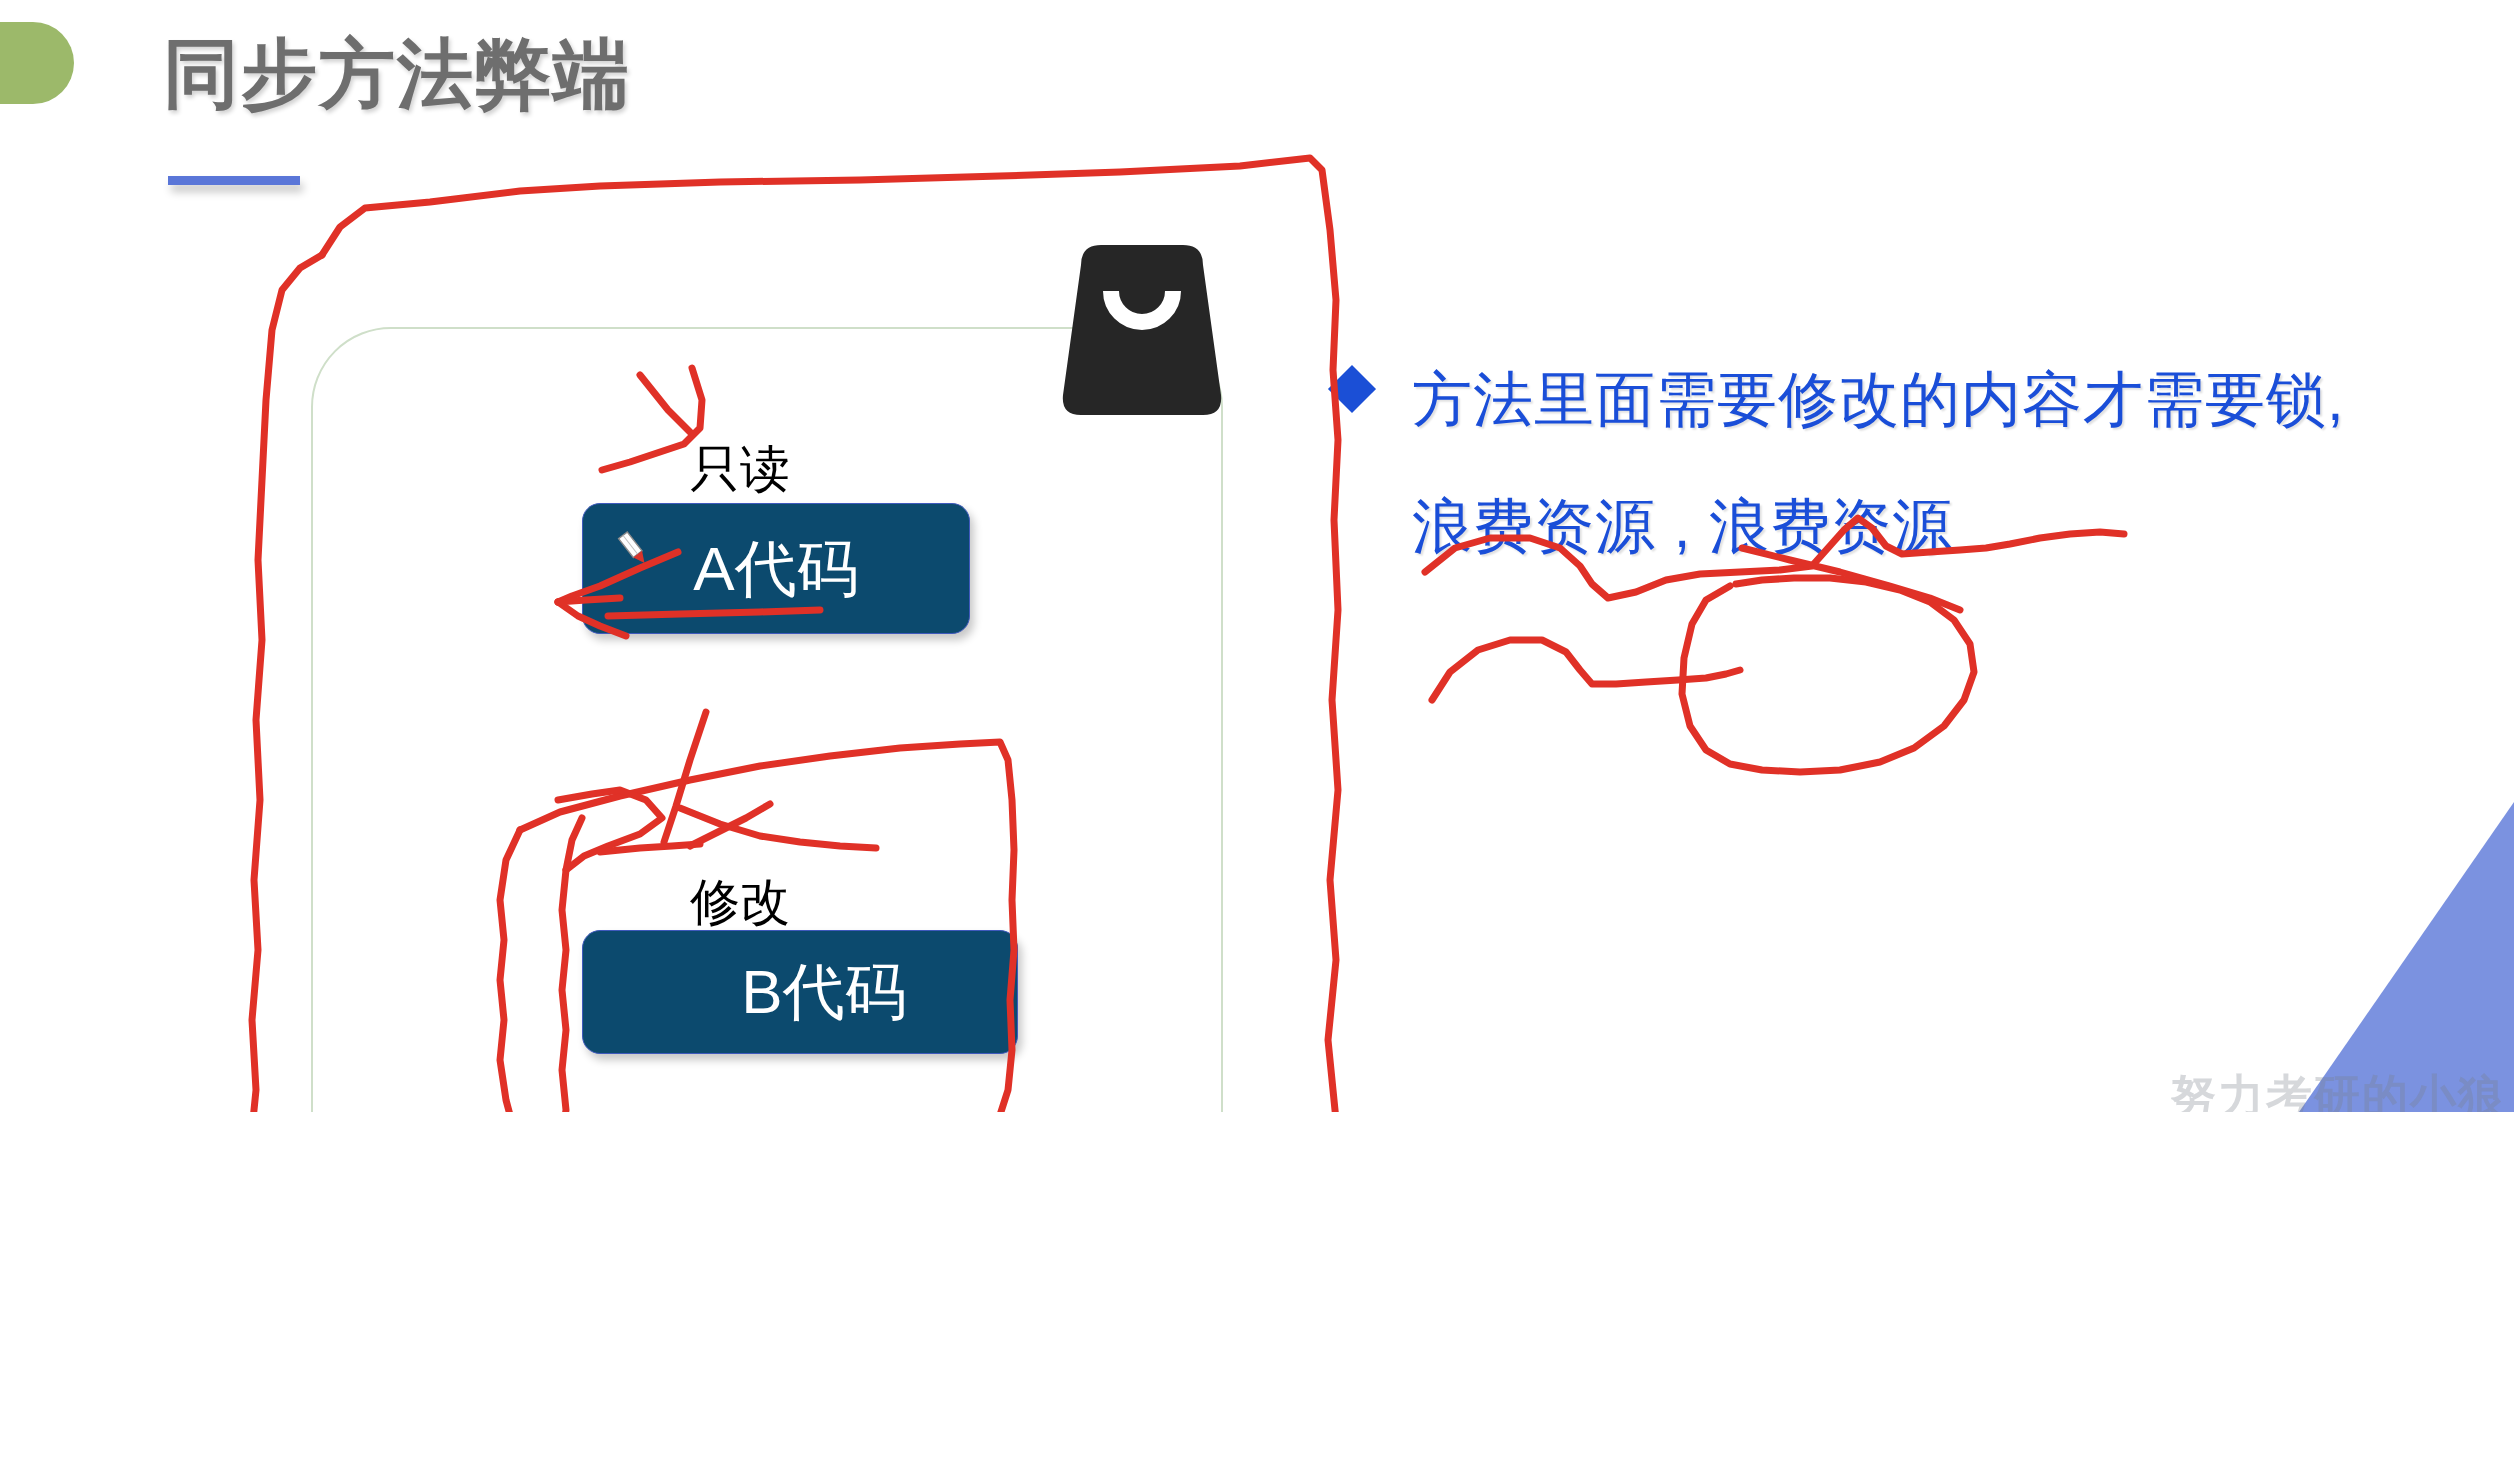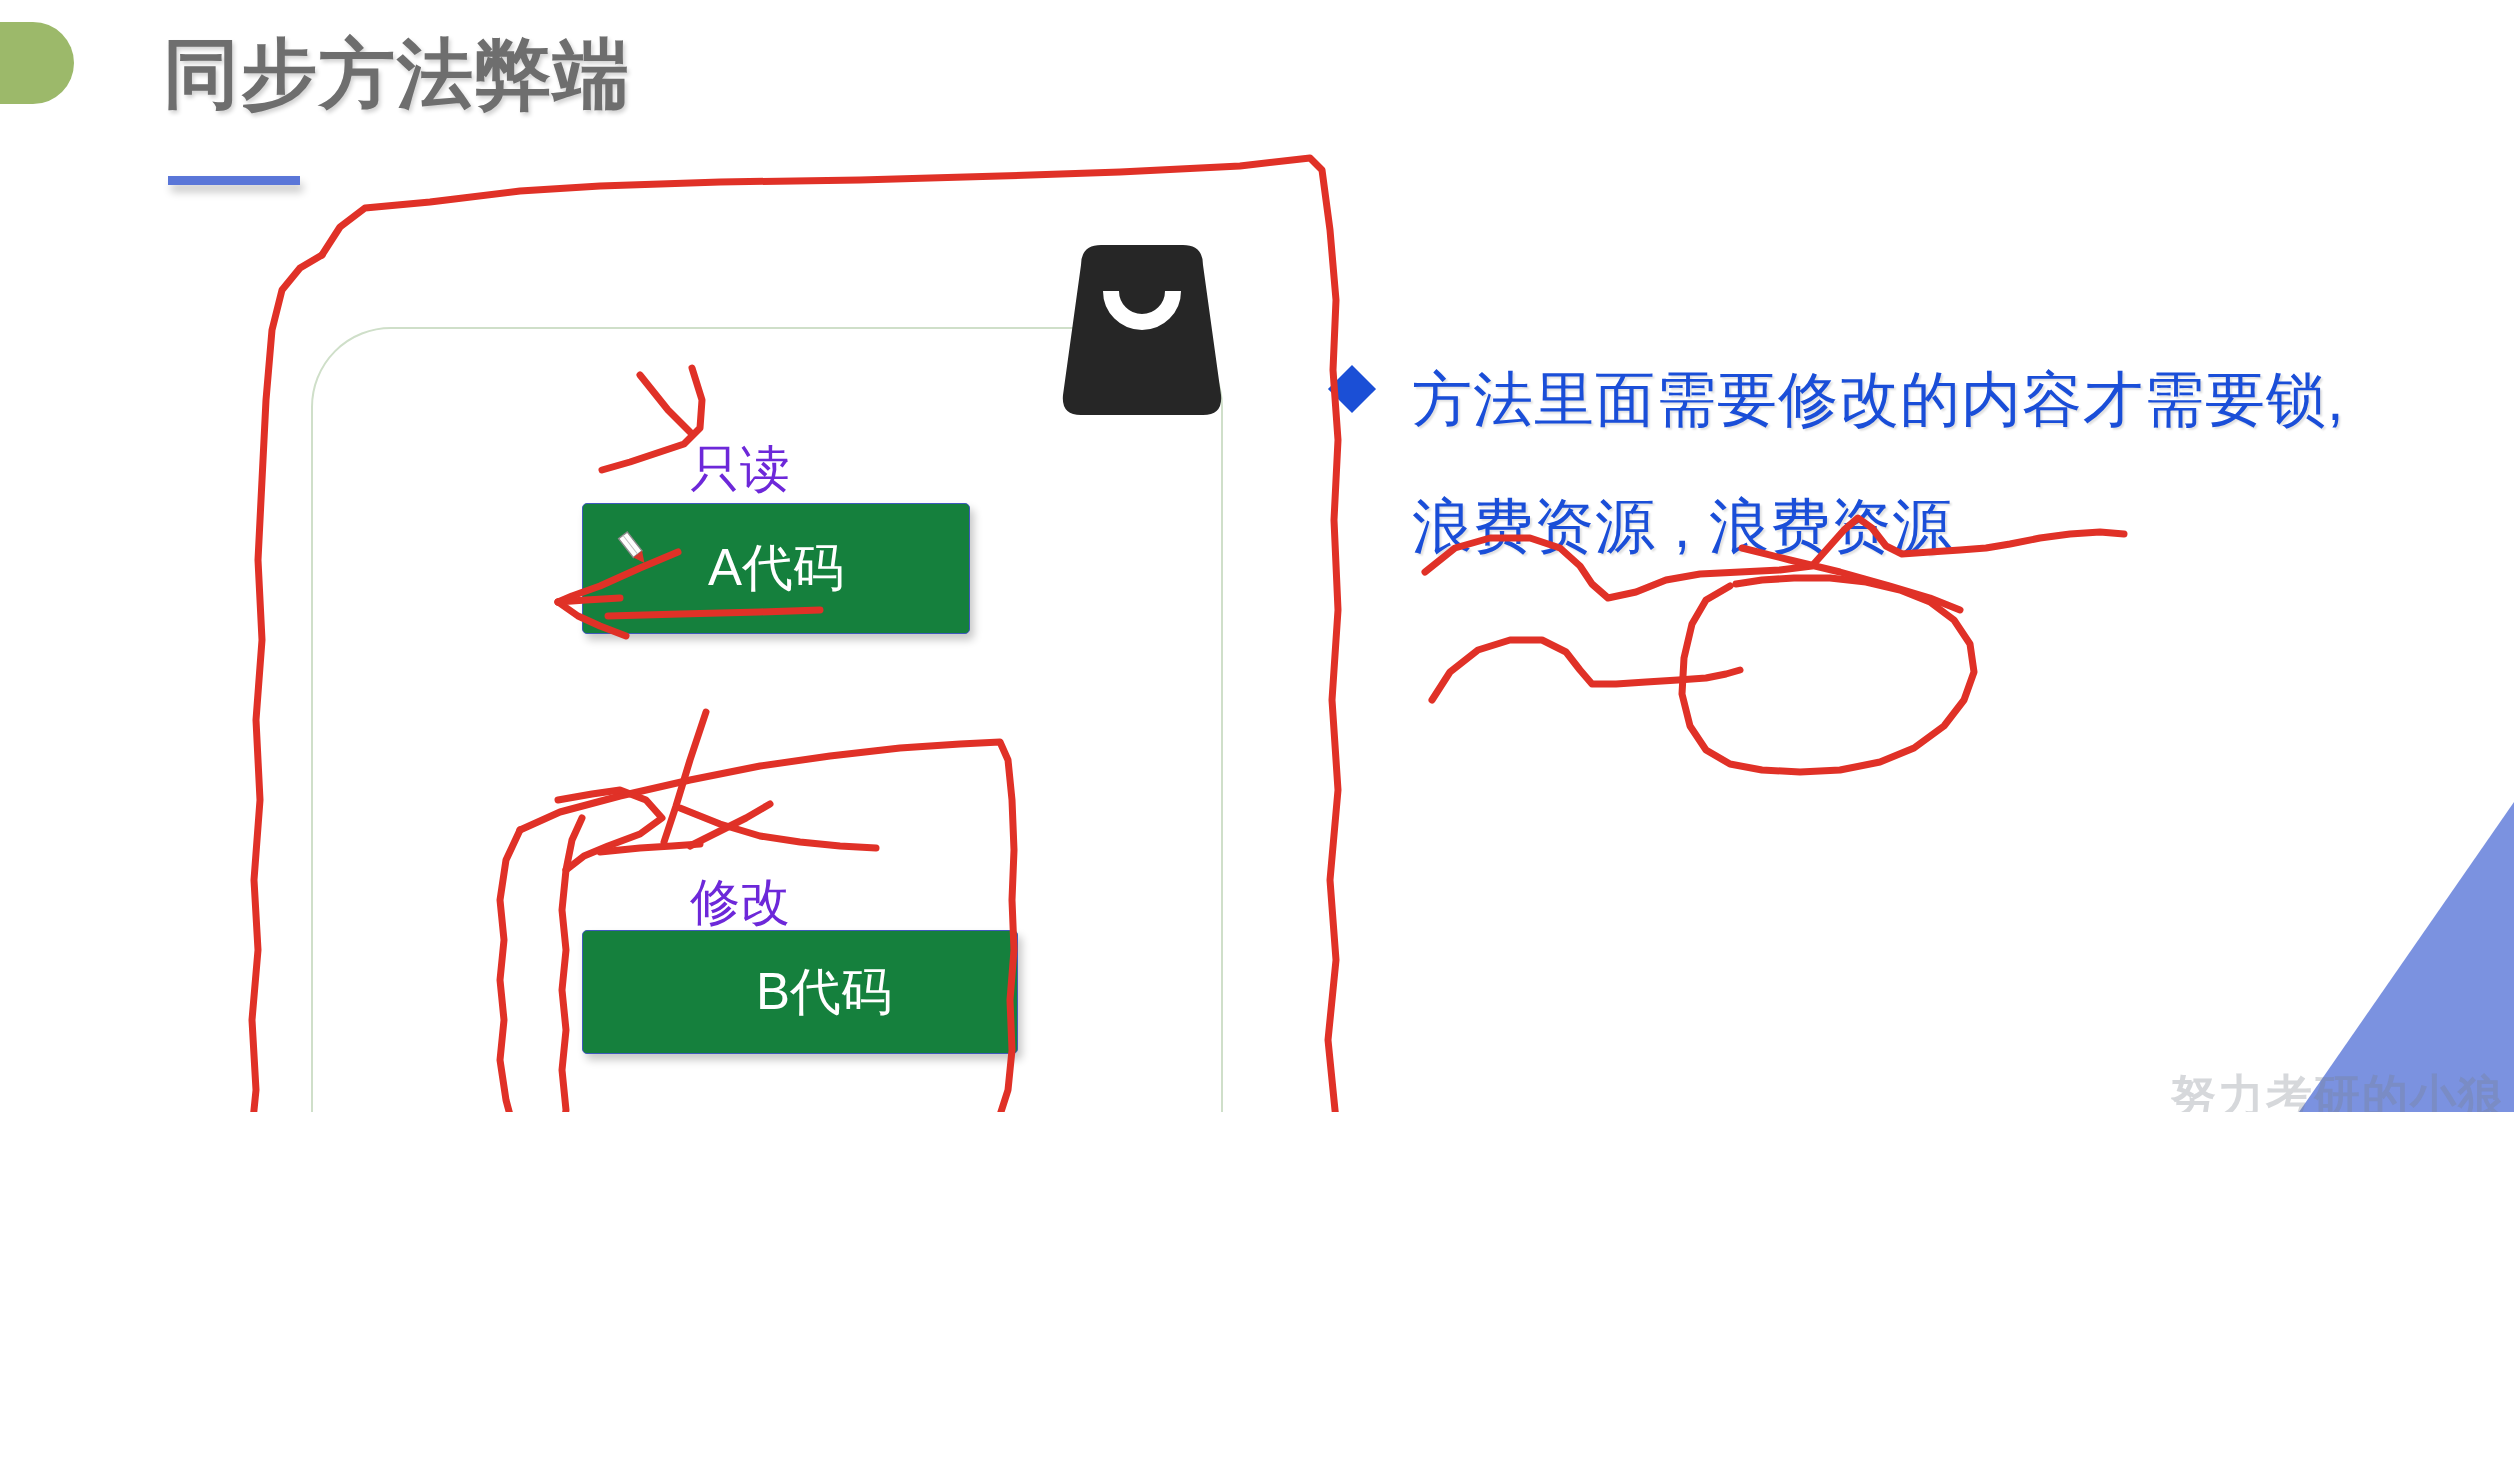--- a/index.html
+++ b/index.html
@@ -84,32 +84,32 @@
   .bag-icon {
     position: absolute;
     left: 1053px;
     top: 239px;
     width: 178px;
     height: 182px;
   }
   .group-label {
     position: absolute;
     font-size: 50px;
-    color: #6d28d9;
+    color: #000000;
     white-space: nowrap;
     text-align: center;
   }
   .code-box {
     position: absolute;
-    background: #15803d;
+    background: #0c4a6e;
     border: 1px solid #3f59bd;
-    border-radius: 5px;
+    border-radius: 18px;
     box-shadow: 4px 6px 8px rgba(0,0,0,0.22);
     color: #ffffff;
-    font-size: 51px;
+    font-size: 62px;
     display: flex;
     align-items: center;
     justify-content: center;
   }
   .pen-cursor {
     position: absolute;
     left: 612px;
     top: 528px;
     width: 42px;
     height: 42px;

